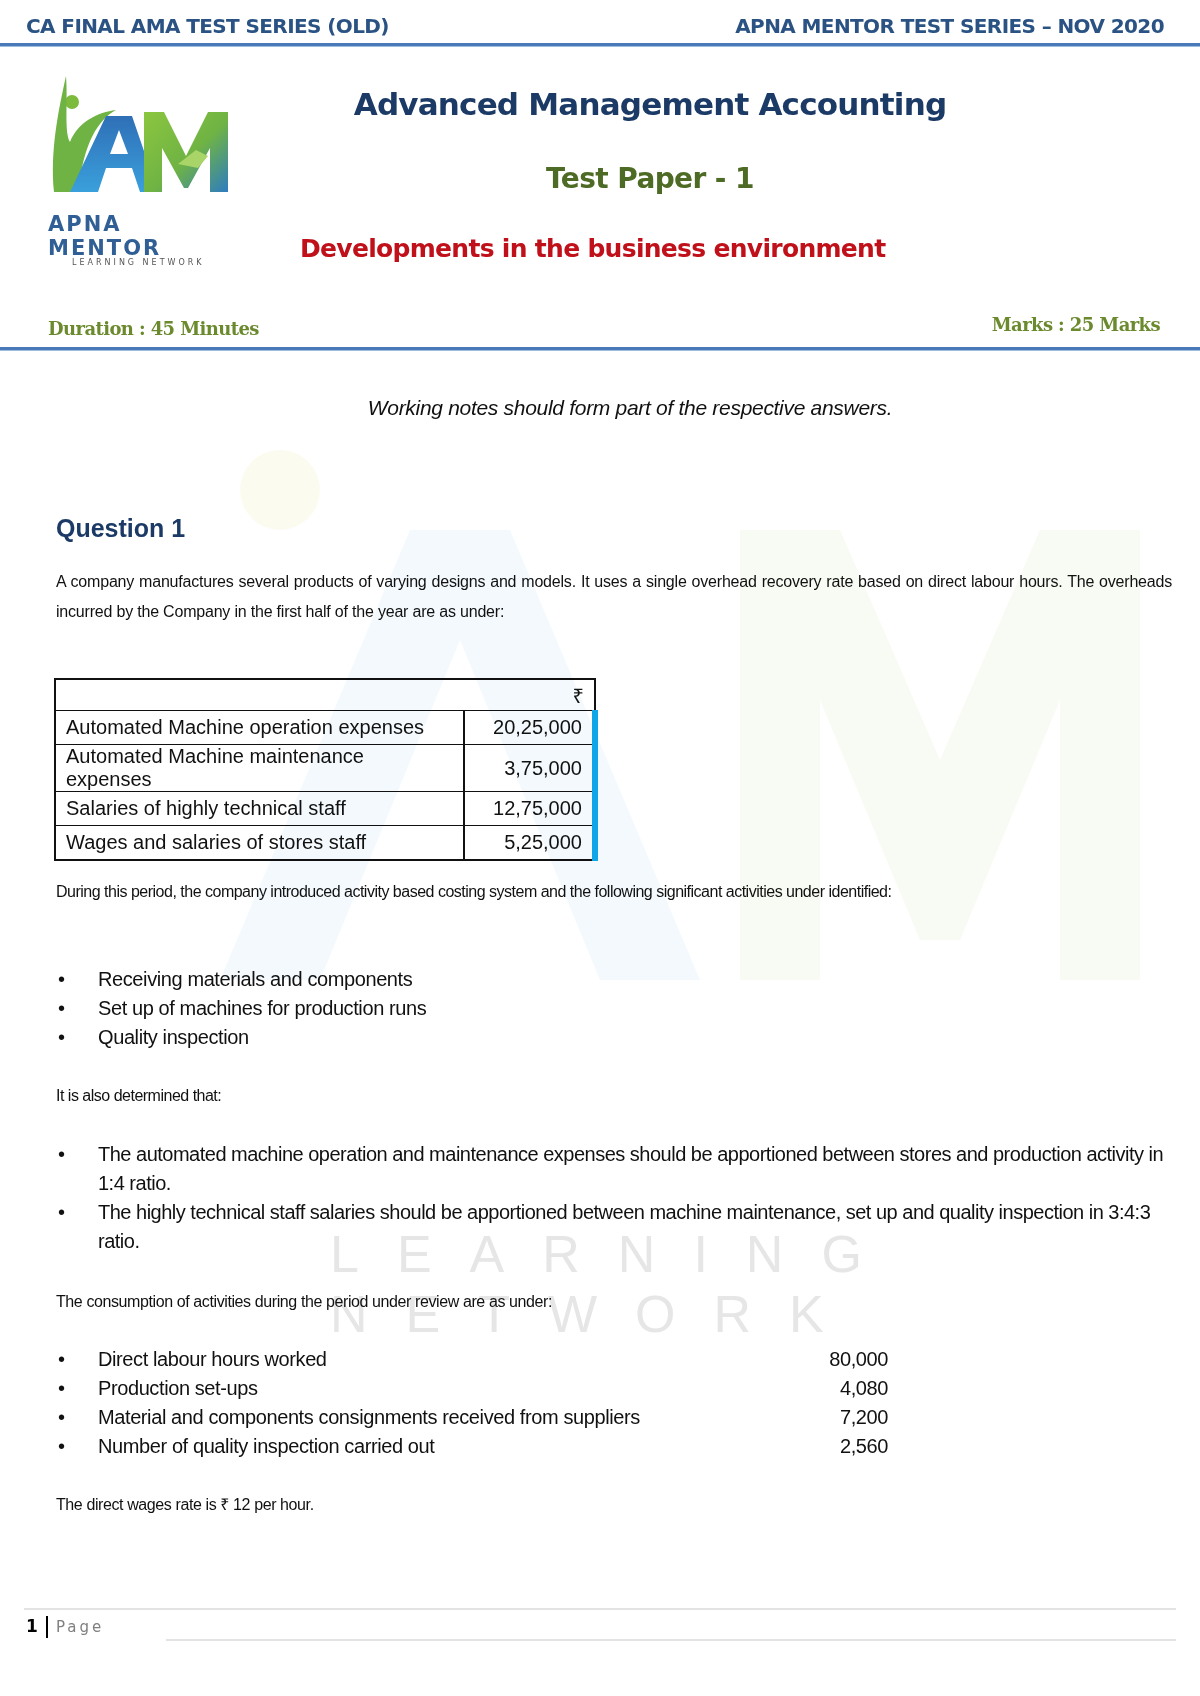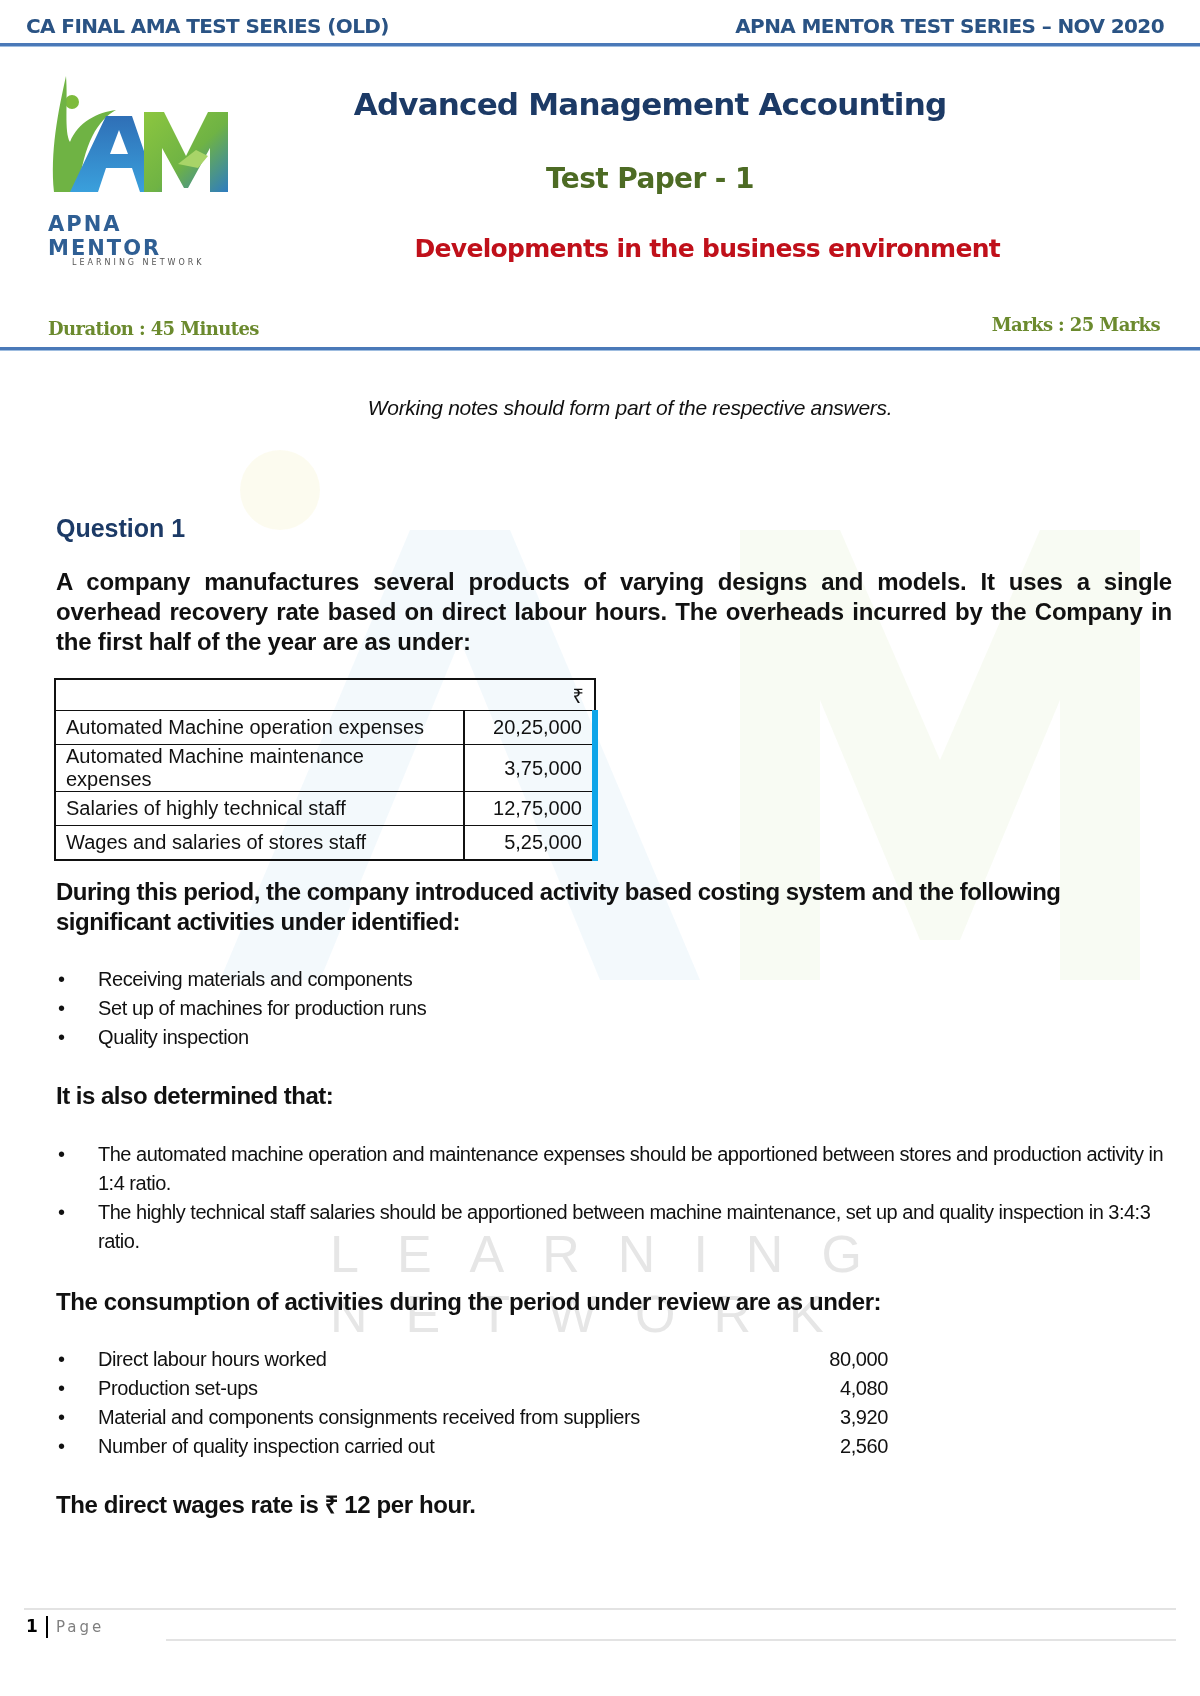--- a/index.html
+++ b/index.html
@@ -21,40 +21,40 @@
       position: absolute; left: 300px; width: 700px; top: 86px; text-align: center;
       font-family: "DejaVu Sans", sans-serif; font-weight: bold; font-size: 31px;
       color: #1c3a66; letter-spacing: -0.8px;
     }
     .title-sub {
       position: absolute; left: 300px; width: 700px; top: 162px; text-align: center;
       font-family: "DejaVu Sans", sans-serif; font-weight: bold; font-size: 28px;
       color: #4d6b24; letter-spacing: -0.6px;
     }
     .title-topic {
-      position: absolute; left: 300px; width: 700px; top: 234px; text-align: right;
+      position: absolute; left: 300px; width: 700px; top: 234px; text-align: left;
       font-family: "DejaVu Sans", sans-serif; font-weight: bold; font-size: 25px;
       color: #c0101a; letter-spacing: -0.7px;
     }
     .meta {
       position: absolute; top: 318px; font-family: "DejaVu Serif", serif;
       font-weight: bold; font-size: 18px; color: #6b8a2e; letter-spacing: -0.6px;
     }
     .note {
       position: absolute; left: 0; width: 1260px; top: 396px; text-align: center;
       font-style: italic; font-size: 21px; color: #111;
       letter-spacing: -0.3px;
     }
     .q-heading {
       position: absolute; left: 56px; top: 514px; font-weight: bold; font-size: 25px;
       color: #1c3a66;
     }
     .para {
-      position: absolute; left: 56px; width: 1116px; font-size: 24px;
-      line-height: 30px; color: #111; letter-spacing: -0.2px; font-weight: bold;
+      position: absolute; left: 56px; width: 1116px; font-size: 16px;
+      line-height: 30px; color: #111; letter-spacing: -0.2px;
     }
     .justify { text-align: justify; }
     table.ovh {
       position: absolute; left: 54px; top: 678px; border-collapse: collapse;
       font-size: 20px; color: #111;
     }
     table.ovh td {
       border: 1px solid #111; height: 33px; padding: 0 10px;
     }
     table.ovh tr.head td { border-top: 2px solid #111; height: 30px; }
@@ -188,21 +188,21 @@
       <span class="bullet">•</span>
       <div class="cons-row">
         <span class="c-lbl">Production set-ups</span>
         <span class="c-val">4,080</span>
       </div>
     </li>
   <li>
       <span class="bullet">•</span>
       <div class="cons-row">
         <span class="c-lbl">Material and components consignments received from suppliers</span>
-        <span class="c-val">3,920</span>
+        <span class="c-val">7,200</span>
       </div>
     </li>
   <li>
       <span class="bullet">•</span>
       <div class="cons-row">
         <span class="c-lbl">Number of quality inspection carried out</span>
         <span class="c-val">2,560</span>
       </div>
     </li>
 </ul>

